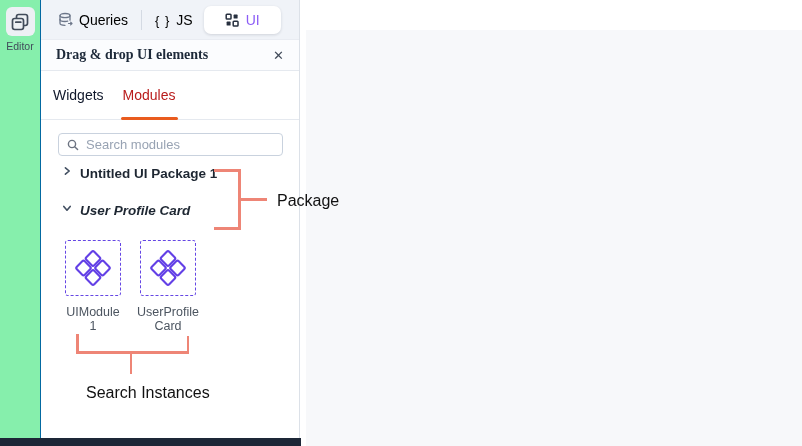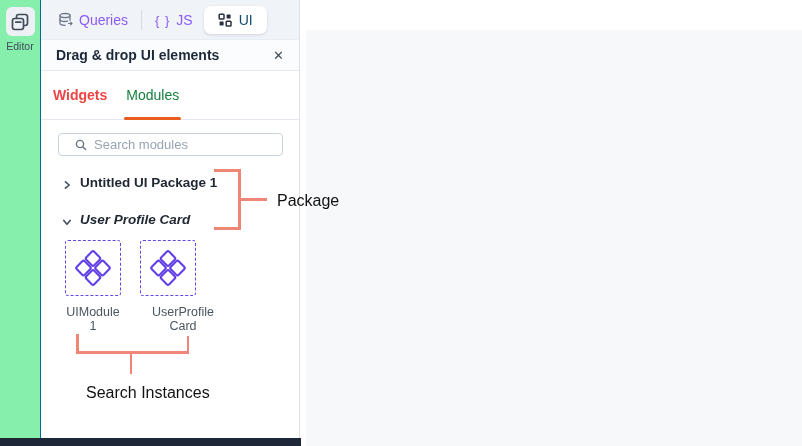--- a/index.html
+++ b/index.html
@@ -7,47 +7,47 @@
   .screen{ position:relative; width:802px; height:446px; background:#ffffff; overflow:hidden; }
 
   
   .rail{ position:absolute; left:0; top:0; width:41px; height:446px; background:#86efac; border-right:1px solid #0369a1; }
   .rail-btn{ margin:7px auto 0; width:29px; height:29px; background:#edf0f4; border-radius:6px; display:flex; align-items:center; justify-content:center; cursor:pointer; }
   .rail-label{ margin-top:4px; text-align:center; font-size:10.5px; color:#414b5a; }
 
   
   .panel{ position:absolute; left:41px; top:0; width:259px; height:446px; background:#ffffff; border-right:1px solid #dce1e8; }
   .seg-strip{ height:40px; background:#f0f3f8; border-bottom:1px solid #e9ecf2; display:flex; align-items:center; padding-left:17px; }
-  .seg-item{ display:flex; align-items:flex-end; gap:6px; color:#8b5cf6; font-size:14px; cursor:pointer; white-space:nowrap; }
+  .seg-item{ display:flex; align-items:flex-end; gap:6px; color:#000000; font-size:14px; cursor:pointer; white-space:nowrap; }
   .seg-divider{ width:1px; height:20px; background:#d4dae3; margin:0 13px; }
-  .seg-pill{ margin-left:11px; background:#ffffff; border-radius:7px; box-shadow:0 1px 3px rgba(16,24,40,.14); padding:6px 14px; display:flex; align-items:center; gap:7px; color:#0c4a6e; font-size:14px; font-weight:500; cursor:pointer; }
+  .seg-pill{ margin-left:11px; background:#ffffff; border-radius:7px; box-shadow:0 1px 3px rgba(16,24,40,.14); padding:6px 21px; display:flex; align-items:center; gap:7px; color:#8b5cf6; font-size:14px; font-weight:500; cursor:pointer; }
   .braces{ font-size:13px; letter-spacing:1px; }
 
   .panel-header{ height:31px; background:#fbfcfe; border-bottom:1px solid #e5e9ef; display:flex; align-items:center; padding:0 15px; }
-  .panel-title{ font-size:14px; font-weight:700; color:#1d2939; }
+  .panel-title{ font-size:14px; font-weight:700; color:#1d2939;font-family:Liberation Serif, serif; }
   .close-x{ margin-left:auto; font-size:13px; color:#414b5a; cursor:pointer; line-height:1; }
 
   .tabs-row{ position:relative; height:49px; border-bottom:1px solid #e5e9ef; display:flex; align-items:center; padding-left:12px; }
-  .tab{ position:relative; font-size:14px; color:#ef4444; cursor:pointer; height:100%; display:flex; align-items:center;font-weight:bold; }
+  .tab{ position:relative; font-size:14px; color:#0f172a; cursor:pointer; height:100%; display:flex; align-items:center; }
   .tab + .tab{ margin-left:19px; }
-  .tab.active{ color:#15803d; font-weight:500; }
+  .tab.active{ color:#b91c1c; font-weight:500; }
   .tab.active::after{ content:""; position:absolute; left:-2px; right:-2px; bottom:-1px; height:3.5px; background:#e95b1e; border-radius:2px; }
 
-  .search-box{ margin:13px 16px 0 17px; height:23px; border:1px solid #c9d2de; border-radius:4px; display:flex; align-items:center; padding-left:16px; gap:7px; background:#fff; }
+  .search-box{ margin:13px 16px 0 17px; height:23px; border:1px solid #c9d2de; border-radius:4px; display:flex; align-items:center; padding-left:8px; gap:7px; background:#fff; }
   .search-box input{ border:none; outline:none; flex:1; font-size:13px; color:#32404f; font-family:"Liberation Sans",sans-serif; background:transparent; }
   .search-box input::placeholder{ color:#98a3b3; }
 
   .tree{ margin-top:10px; }
-  .tree-row{ display:flex; align-items:flex-end; gap:8px; padding-left:21px; height:24px; cursor:pointer; }
+  .tree-row{ display:flex; align-items:flex-start; gap:8px; padding-left:21px; height:24px; cursor:pointer; }
   .tree-row + .tree-row{ margin-top:13px;font-style:italic; }
   .tree-label{ font-size:13.5px; font-weight:600; color:#1e2732; }
 
   .cards-row{ display:flex; gap:19px; padding-left:24px; margin-top:13px; }
   .module-card{ width:56px; height:56px; border:1.5px dashed #6546e4; border-radius:3px; display:flex; align-items:center; justify-content:center; background:#fff; cursor:grab; }
-  .labels-row{ display:flex; gap:28px; padding-left:21px; margin-top:9px; }
+  .labels-row{ display:flex; gap:13px; padding-left:21px; margin-top:9px; }
   .module-label{ width:62px; text-align:center; font-size:12.5px; line-height:14px; color:#4c5560; overflow-wrap:anywhere; }
 
   
   .canvas-top{ position:absolute; left:301px; top:0; width:501px; height:30px; background:#ffffff; }
   .canvas{ position:absolute; left:306px; top:30px; width:496px; height:416px; background:#f7f8fa; }
   .gutter{ position:absolute; left:301px; top:30px; width:5px; height:416px; background:#ffffff; }
   .bottom-bar{ position:absolute; left:0; top:438px; width:301px; height:8px; background:#1d2737; z-index:5; }
 
   
   .ann{ position:absolute; background:#ee8576; z-index:4; }

